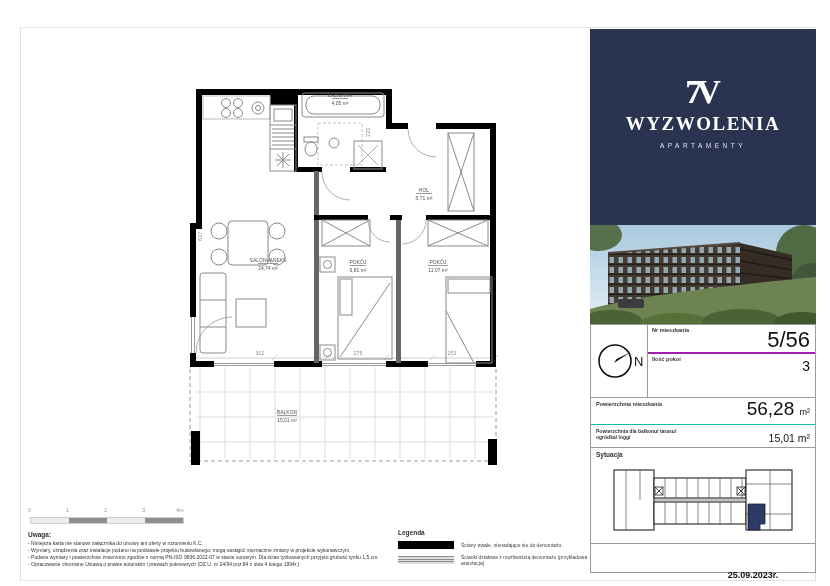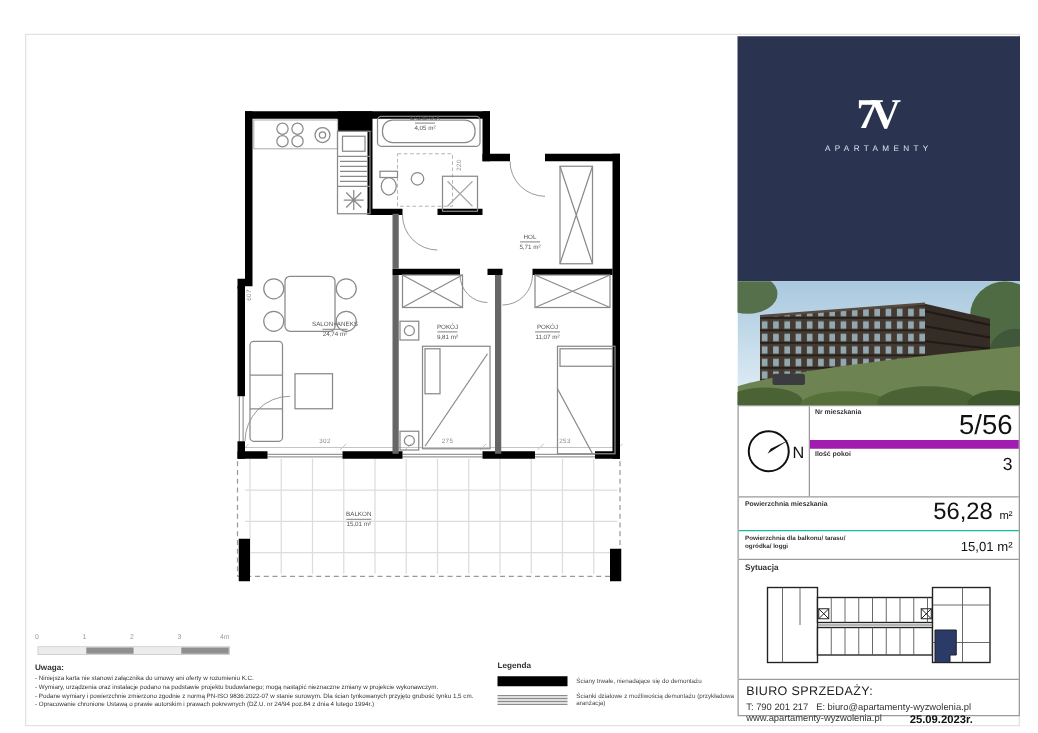--- a/index.html
+++ b/index.html
@@ -49,21 +49,21 @@
               letter-spacing:1.5px;font-weight:bold;}
   #brand-tag{margin-top:7px;color:#dfe3ee;font-size:6.5px;letter-spacing:3.5px;}
   #photo{position:absolute;left:0;top:196px;width:226px;height:99px;}
   #databox{position:absolute;left:0;top:295px;width:224px;height:247px;border:1px solid #9a9a9a;}
   #rows123{position:relative;height:72px;border-bottom:1px solid #9a9a9a;display:flex;}
   #compass-cell{width:56px;border-right:1px solid #9a9a9a;position:relative;}
   #rows-right{flex:1;display:flex;flex-direction:column;}
   .vrow{position:relative;}
   .vrow .vlabel{position:absolute;left:4px;top:2px;font-size:5.5px;font-weight:bold;color:#333;}
   .vrow .vvalue{position:absolute;right:5px;bottom:1px;color:#111;}
-  #vrow1{height:27px;border-bottom:7px solid #a21caf;}
+  #vrow1{height:27px;border-bottom:2px solid #a21caf;}
   #vrow2{height:25px;border-bottom:1px solid #adadad;}
   #vrow3{height:20px;}
   #vrow1 .vvalue{font-size:22px;line-height:22px;}
   #vrow2 .vvalue{font-size:17px;line-height:17px;}
   #vrow3 .vvalue{font-size:14px;line-height:14px;}
   #row4{height:26px;border-bottom:1px solid #14b8a6;position:relative;}
   #row4 .vlabel{position:absolute;left:5px;top:3px;width:72px;font-size:5.5px;line-height:6.5px;font-weight:bold;color:#333;}
   #row4 .vvalue{position:absolute;right:5px;bottom:2px;font-size:19px;line-height:19px;color:#111;}
   #row4 .vunit{font-size:9px;}
   #row5{height:22px;border-bottom:1px solid #9a9a9a;position:relative;}
@@ -265,20 +265,21 @@
     <div class="lrow">
       <div class="lswatch hatch"></div>
       <div class="ltext">Ścianki działowe z możliwością demontażu (przykładowa aranżacja)</div>
     </div>
   </div>
 
   <div class="abs" id="panel">
 
     <div id="brand" style="background: rgb(42, 52, 81);">
       <div id="logo-mark">7V</div>
+      <div id="brand-name">WYZWOLENIA</div>
       <div id="brand-tag">APARTAMENTY</div>
     </div>
 
     <svg id="photo" width="226" height="99" viewBox="0 0 226 99">
       <defs>
         <linearGradient id="sky" x1="0" y1="0" x2="0" y2="1">
           <stop offset="0" stop-color="#a9c8de"></stop>
             <stop offset="1" stop-color="#e4f0f7"></stop>
         </linearGradient>
         <pattern id="winA" width="9" height="10" patternUnits="userSpaceOnUse">
@@ -353,25 +354,17 @@
           <g fill="none" stroke="#222" stroke-width="0.8">
             <rect x="45" y="23" width="8" height="8"></rect>
               <path d="M45,23 l8,8 M53,23 l-8,8"></path>
             <rect x="127" y="23" width="8" height="8"></rect>
               <path d="M127,23 l8,8 M135,23 l-8,8"></path>
           </g>
           <path d="M138,40 h17 v20 h-5 v6 h-12 z" fill="#2b3a67" stroke="#222" stroke-width="0.8"></path>
         </svg>
       </div>
 
-      <div id="contact">
-        <div class="cheading">BIURO SPRZEDAŻY:</div>
-        <div class="cline">
-          <span>T: 790 201 217</span>&nbsp;&nbsp;
-          <span class="clink">E: biuro@apartamenty-wyzwolenia.pl</span>
-        </div>
-        <div class="cline clink">www.apartamenty-wyzwolenia.pl</div>
-      </div>
     </div>
   </div>
 
   <div class="abs" id="issue-date">25.09.2023r.</div>
 </div>
 
 </body></html>

